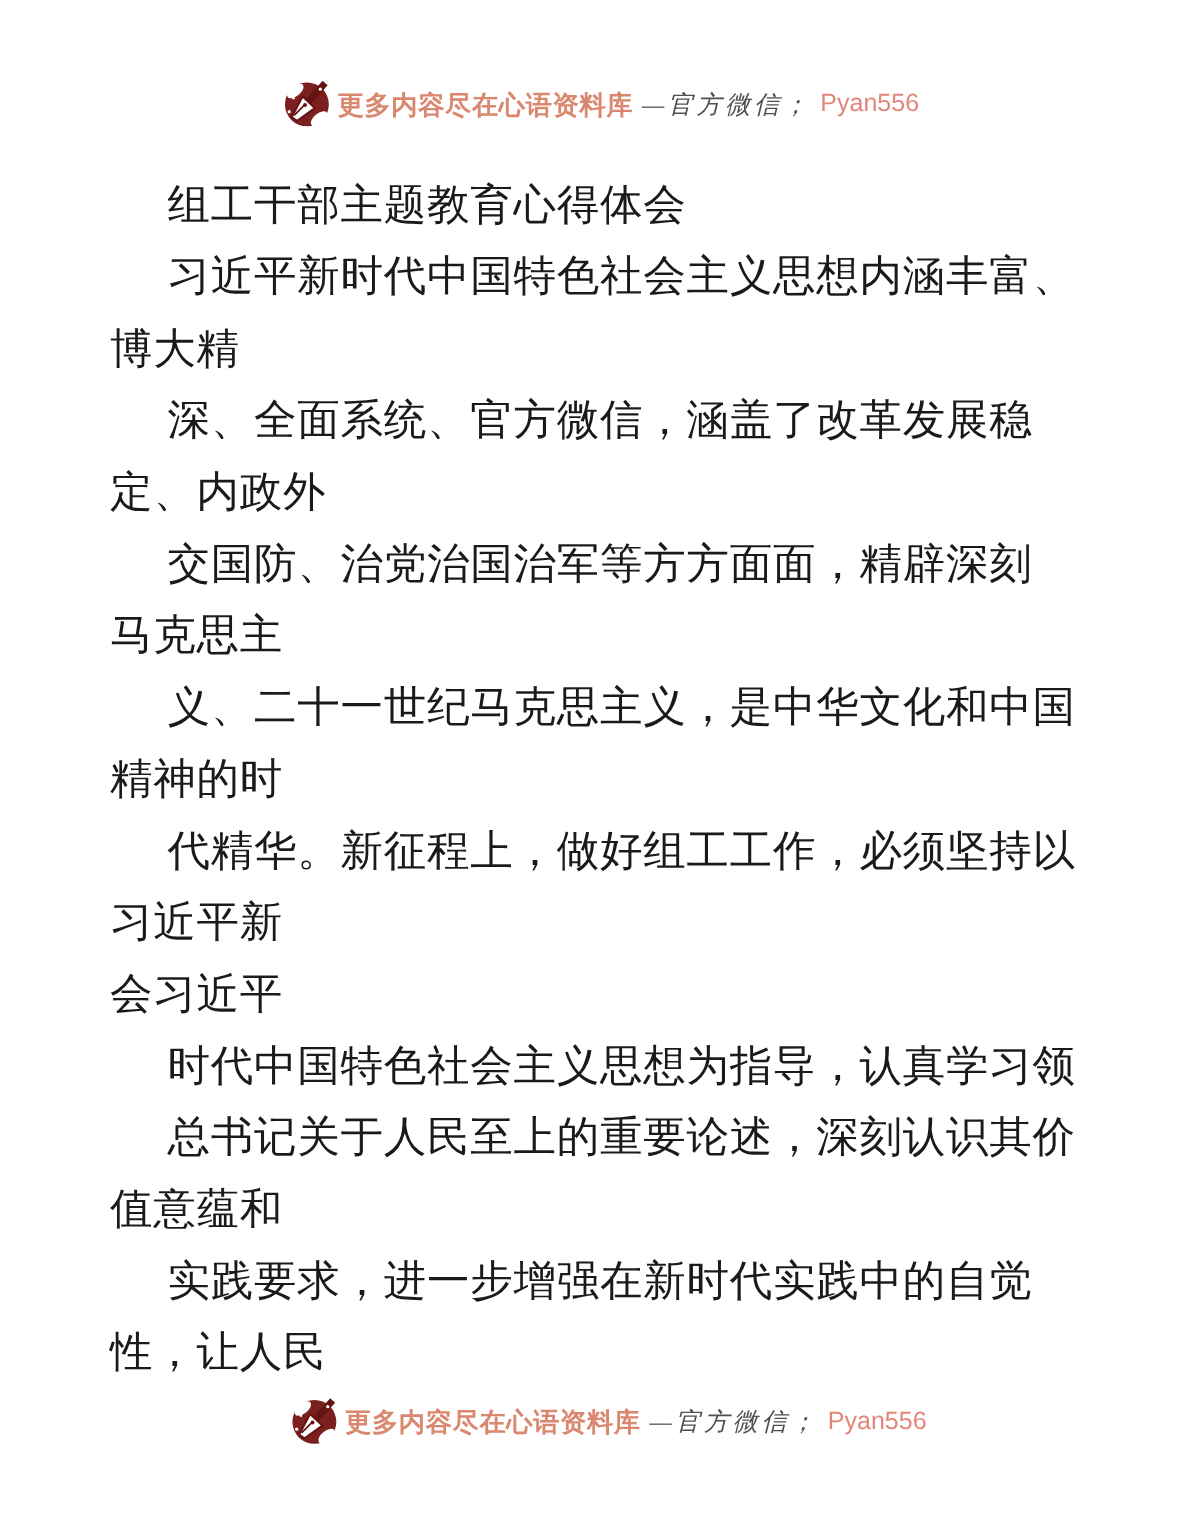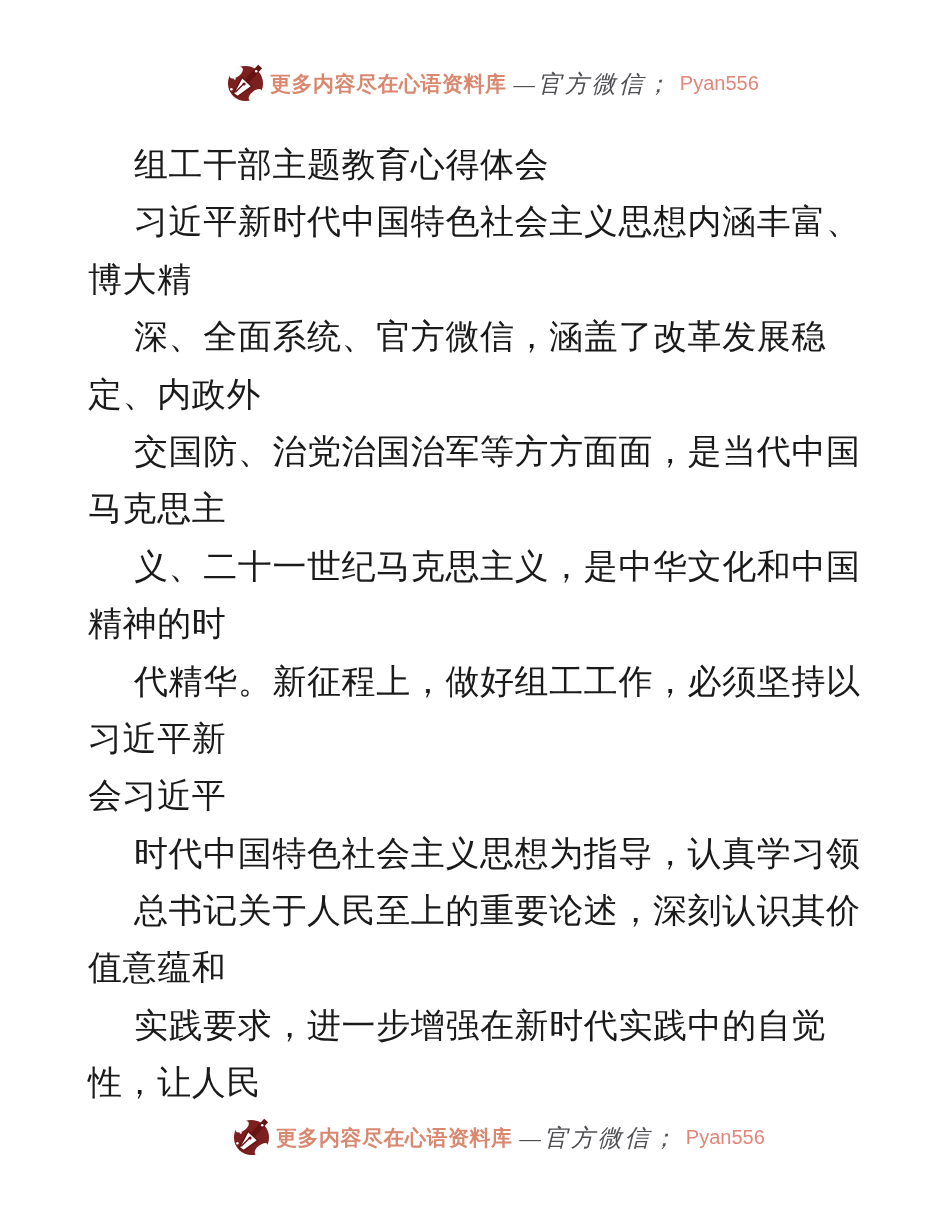--- a/index.html
+++ b/index.html
@@ -28,21 +28,21 @@
   .watermark.header{left:226px;top:63px;}
   .watermark.footer{left:232px;top:1117px;}
   .wm-logo{width:39px;height:41px;flex:0 0 auto;}
   .wm-brand{
     font-size:21px;
     font-weight:bold;
     color:var(--coral);
     letter-spacing:0.5px;
   }
   .wm-sep{
-    font-size:24px;
+    font-size:20px;
     font-style:italic;
     color:var(--sep-gray);
     letter-spacing:3px;
     margin-left:2px;
   }
   .wm-id{
     font-family:"Liberation Sans","DejaVu Sans",sans-serif;
     font-size:20px;
     color:var(--coral-id);
     margin-left:2px;
@@ -87,21 +87,21 @@
       <span class="wm-id">Pyan556</span>
   </div>
 
   <div class="doc-body">
     <div class="line indent">组工干部主题教育心得体会</div>
     <div>
         <div class="line indent">习近平新时代中国特色社会主义思想内涵丰富、</div>
         <div class="line">博大精</div>
         <div class="line indent">深、全面系统、官方微信，涵盖了改革发展稳</div>
         <div class="line">定、内政外</div>
-        <div class="line indent">交国防、治党治国治军等方方面面，是当代中国</div>
+        <div class="line indent">交国防、治党治国治军等方方面面，精辟深刻</div>
         <div class="line">马克思主</div>
         <div class="line indent">义、二十一世纪马克思主义，是中华文化和中国</div>
         <div class="line">精神的时</div>
         <div class="line indent">代精华。新征程上，做好组工工作，必须坚持以</div>
         <div class="line">习近平新</div>
         <div class="line">会习近平</div>
         <div class="line indent">时代中国特色社会主义思想为指导，认真学习领</div>
         <div class="line indent">总书记关于人民至上的重要论述，深刻认识其价</div>
         <div class="line">值意蕴和</div>
         <div class="line indent">实践要求，进一步增强在新时代实践中的自觉</div>

